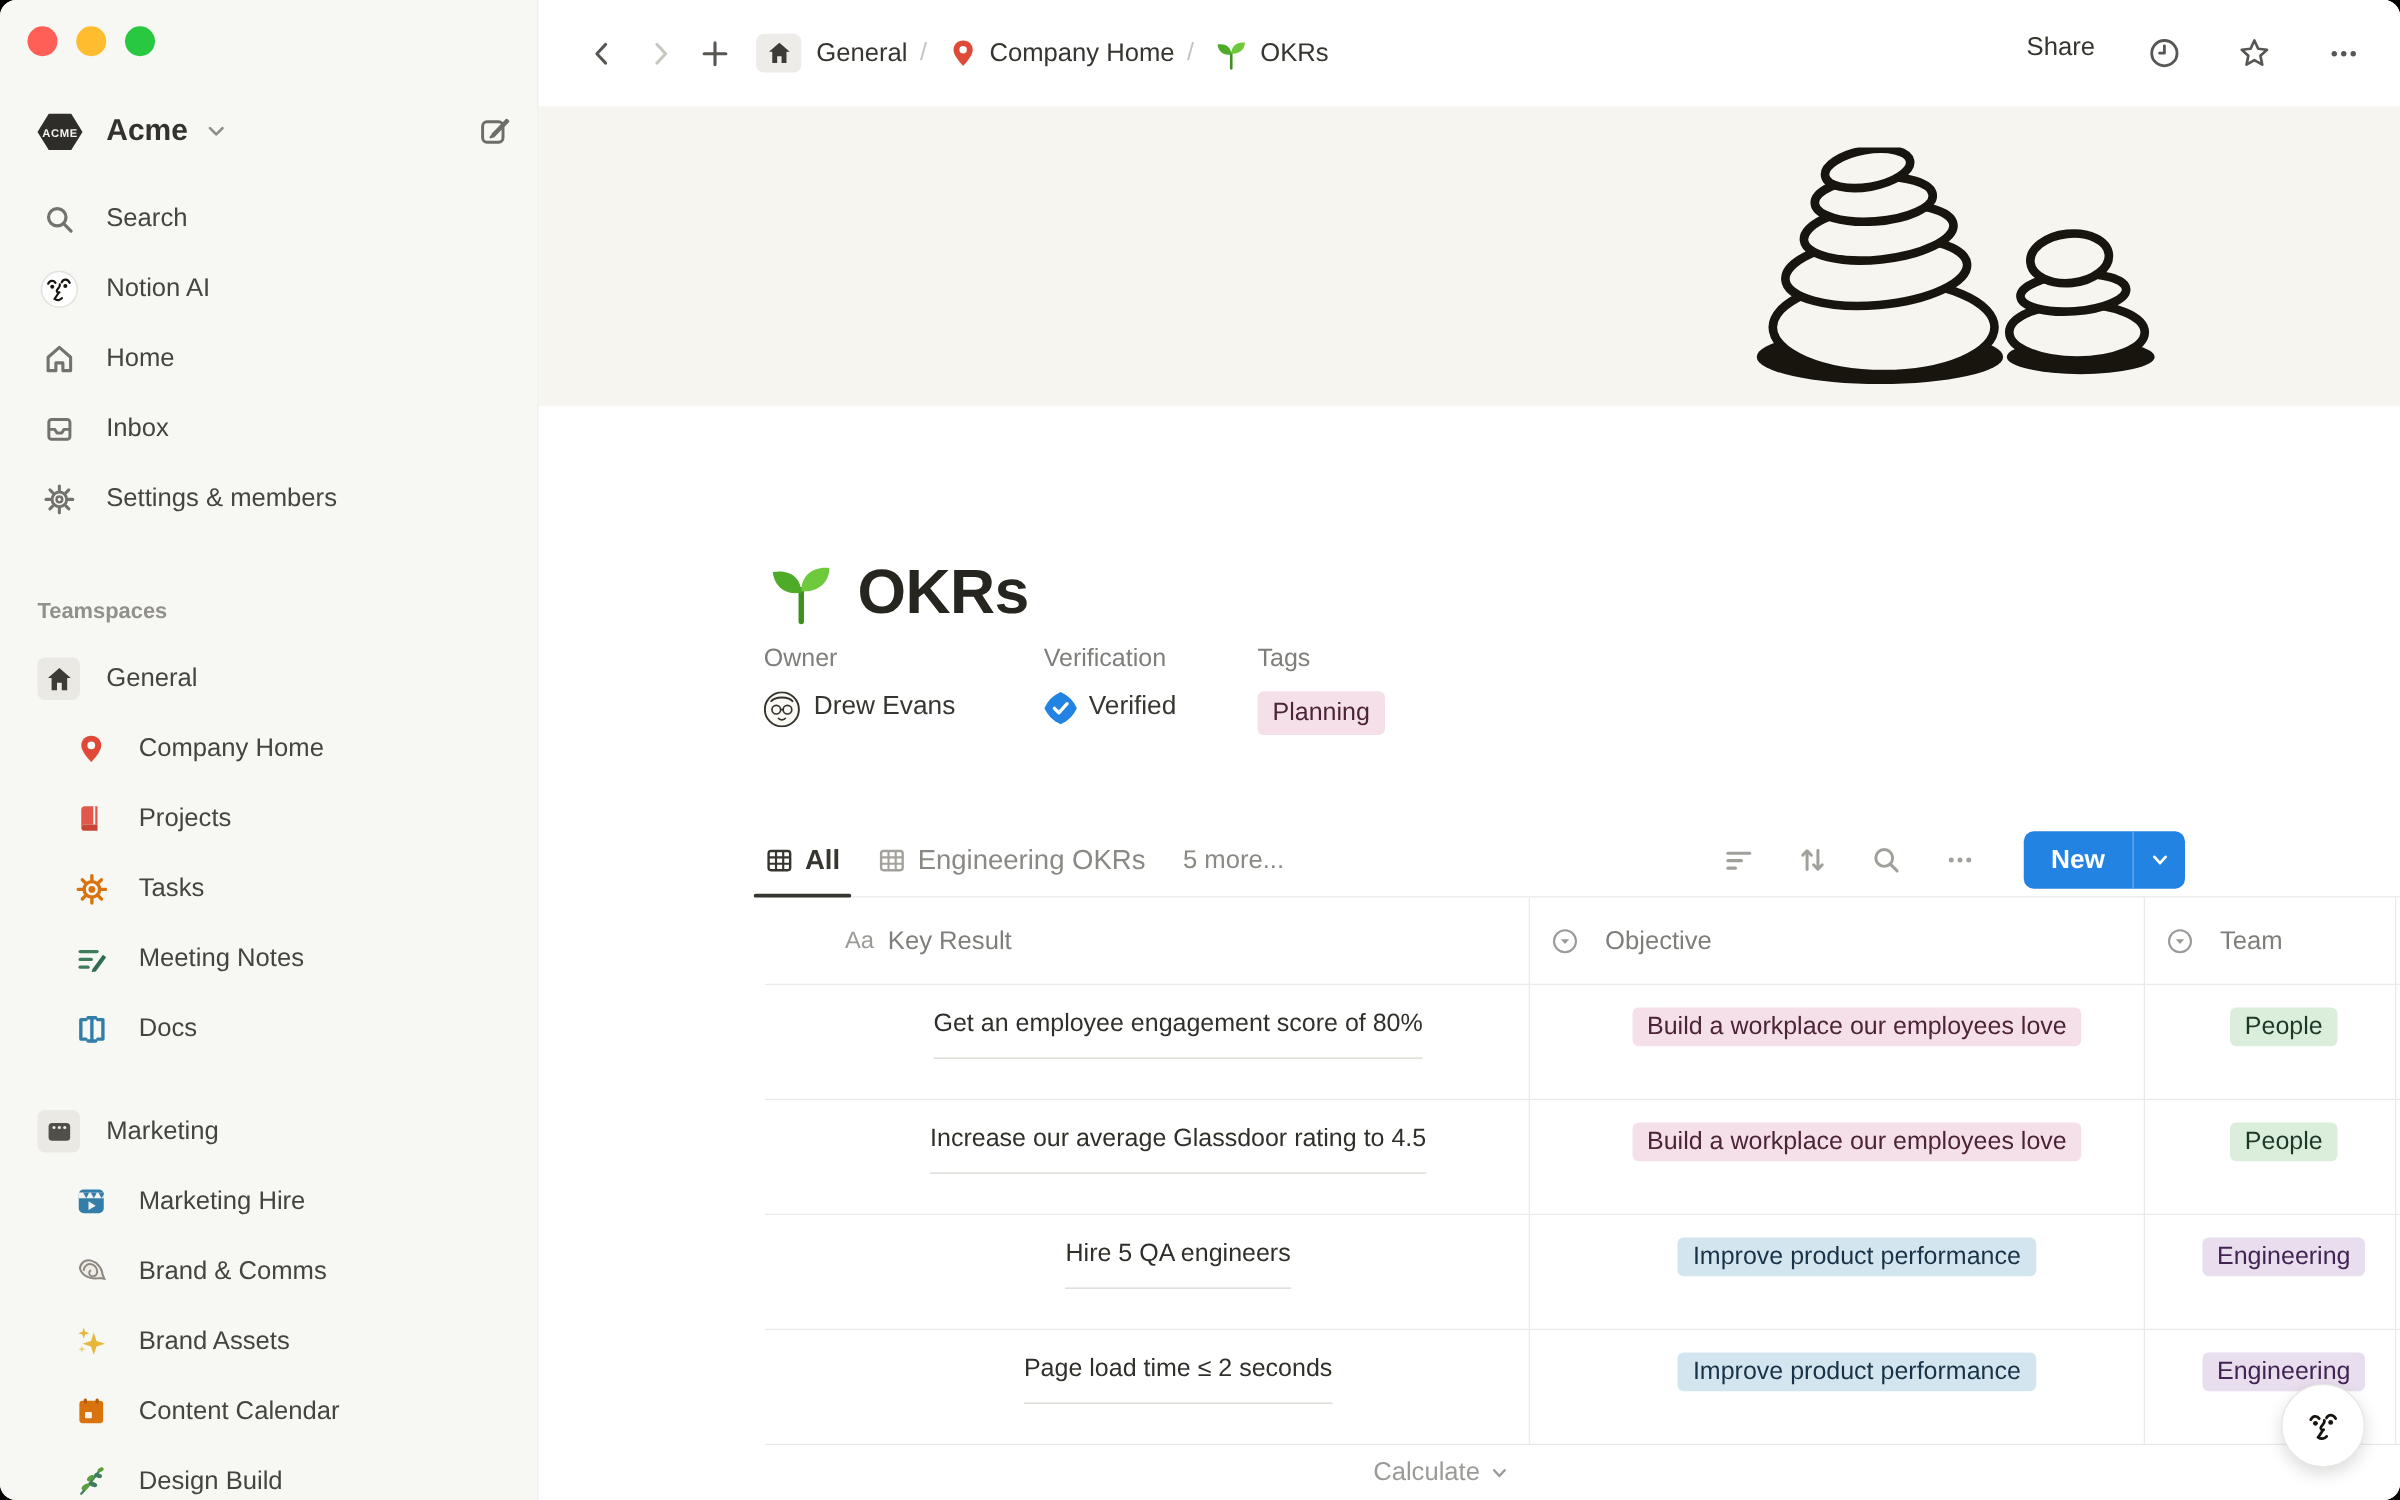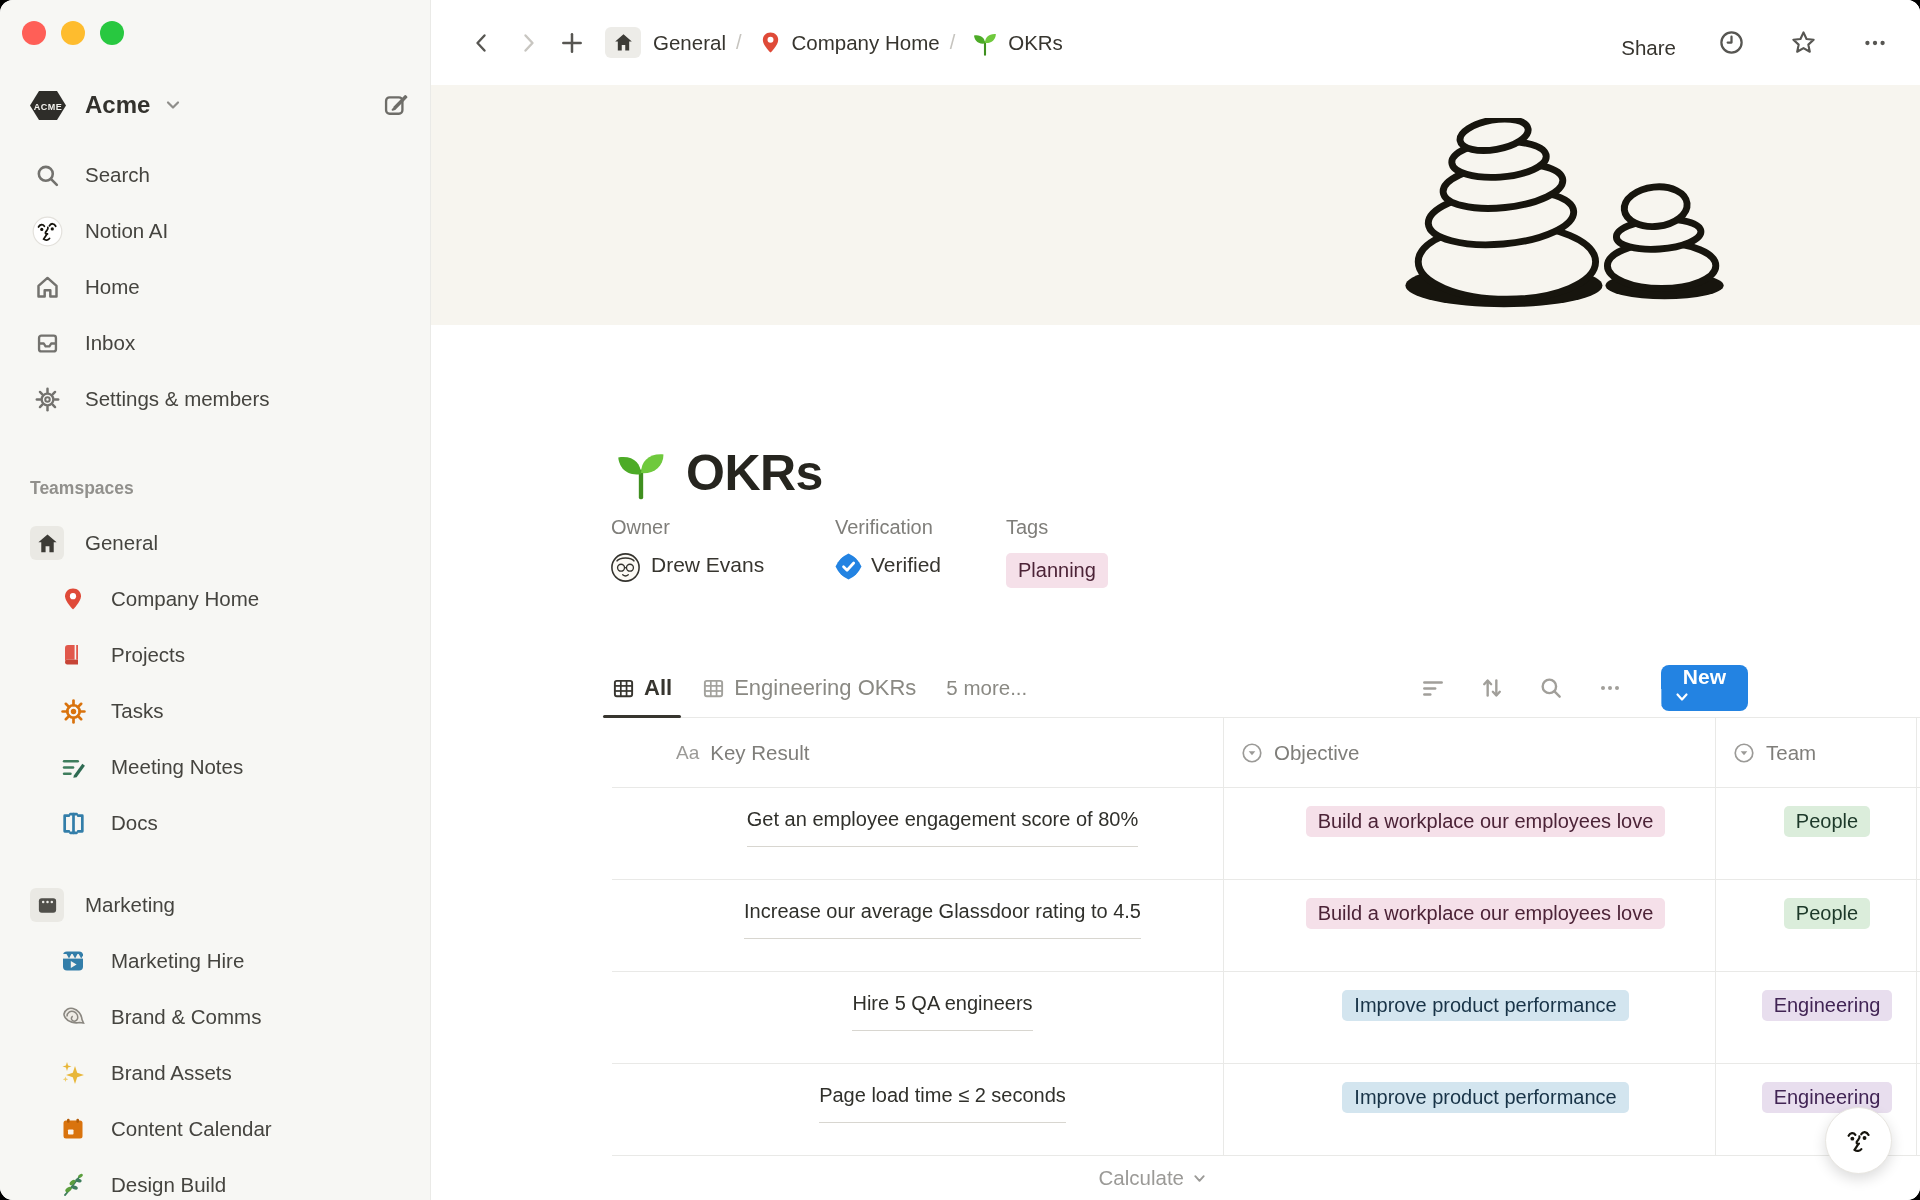--- a/index.html
+++ b/index.html
@@ -26,21 +26,21 @@
   .mt44 { margin-top:46px; } .mt26 { margin-top:26px; } .mt10 { margin-top:12px; }
 
   
   .main { position:relative; flex:1; height:100%; background:#fff; }
   .topbar { position:absolute; top:0; left:0; right:0; height:85px; background:#fff; display:flex; align-items:center; padding:0 28px 0 34px; }
   .tb-ic { width:34px; height:34px; display:flex; align-items:center; justify-content:center; cursor:pointer; border-radius:6px; flex:none; }
   .crumb { display:flex; align-items:center; font-size:20.5px; color:#37352F; cursor:pointer; white-space:nowrap; }
   .crumb .ci { margin-right:9px; display:flex; }
   .sep { color:#C6C4BF; font-size:20px; margin:0 10px; }
   .housebox { background:#EDECE8; border-radius:6px; width:36px; height:31px; display:flex; align-items:center; justify-content:center; margin-right:12px; }
-  .tb-right { margin-left:auto; display:flex; align-items:flex-end; gap:38px; }
+  .tb-right { margin-left:auto; display:flex; align-items:flex-start; gap:38px; }
   .share { font-size:20.5px; color:#37352F; cursor:pointer; }
 
   .cover { position:absolute; top:85px; left:0; right:0; height:240px; background:#F7F5EF; }
   .stones { position:absolute; left:969px; top:33px; }
 
   .title-row { position:absolute; top:444px; left:181px; display:flex; align-items:center; }
   .title-ic { width:58px; height:58px; margin-right:16px; }
   .page-title { font-size:50px; font-weight:700; color:#26251F; letter-spacing:-0.5px; }
 
   .props { position:absolute; top:516px; left:180px; display:flex; }
@@ -54,30 +54,30 @@
 
   .tabsbar { position:absolute; top:659px; left:181px; right:0; height:59px; border-bottom:1px solid #E9E9E7; display:flex; align-items:center; }
   .tab { display:flex; align-items:center; gap:9px; margin-right:30px; cursor:pointer; position:relative; height:100%; }
   .tab .t-label { font-size:22px; font-weight:600; }
   .tab.active .t-label { color:#37352F; }
   .tab.inactive .t-label { color:#8A8983; font-weight:500; }
   .tab.active::after { content:""; position:absolute; left:-9px; right:-9px; bottom:-1px; height:3px; background:#37352F; border-radius:2px; }
   .more { font-size:20.5px; color:#8A8983; cursor:pointer; }
   .toolbar { position:absolute; right:172px; top:0; height:100%; display:flex; align-items:center; gap:31px; }
   .tool { width:28px; height:28px; display:flex; align-items:center; justify-content:center; cursor:pointer; }
-  .new-btn { display:flex; align-items:stretch; height:46px; border-radius:8px; overflow:hidden; cursor:pointer; margin-left:6px;flex-direction:column; }
+  .new-btn { display:flex; align-items:stretch; height:46px; border-radius:8px; overflow:hidden; cursor:pointer; margin-left:6px; }
   .new-main { display:flex; align-items:center; padding:0 22px; color:#fff; font-size:21px; font-weight:700; }
   .new-dd { width:42px; display:flex; align-items:center; justify-content:center; border-left:1px solid rgba(255,255,255,.35); }
 
   .okr-table { position:absolute; top:718px; left:181px; right:0; }
   .t-row { display:grid; grid-template-columns:611px 492px 201px 1fr; border-bottom:1px solid #E9E9E7;text-align:center; }
   .t-row > div:nth-child(n+2) { border-left:1px solid #E9E9E7; }
   .t-head { height:70px; }
   .t-head > div { display:flex; align-items:center; font-size:20.5px; color:#7F7E7A; }
-  .hc1 { padding-left:64px; gap:11px; } .hc2,.hc3 { padding-left:16px; gap:10px; }
+  .hc1 { padding-left:64px; gap:11px; } .hc2,.hc3 { padding-left:16px; gap:20px; }
   .aa { font-size:19px; color:#9B9A97; }
   .t-body-row { height:92px; }
   .cell { padding-top:20px; }
   .c-kr { padding-left:50px; }
   .c-obj { padding-left:32px; } .c-team { padding-left:22px; }
   .kr-link { display:inline; font-size:20px; font-weight:400; color:#30302B; border-bottom:1.5px solid #D8D6D0; padding-bottom:16px; cursor:pointer; }
   .calc { position:absolute; top:1166px; left:181px; width:611px; display:flex; justify-content:flex-end; align-items:center; gap:8px; padding-right:16px; font-size:20.5px; color:#9B9A97; cursor:pointer; }
 
   .ai-fab { position:absolute; left:1394px; top:1107px; width:67px; height:67px; border-radius:50%; background:#fff; border:1px solid #E8E6E1; box-shadow:0 5px 14px rgba(0,0,0,.14); display:flex; align-items:center; justify-content:center; cursor:pointer; z-index:5; }
 </style>

